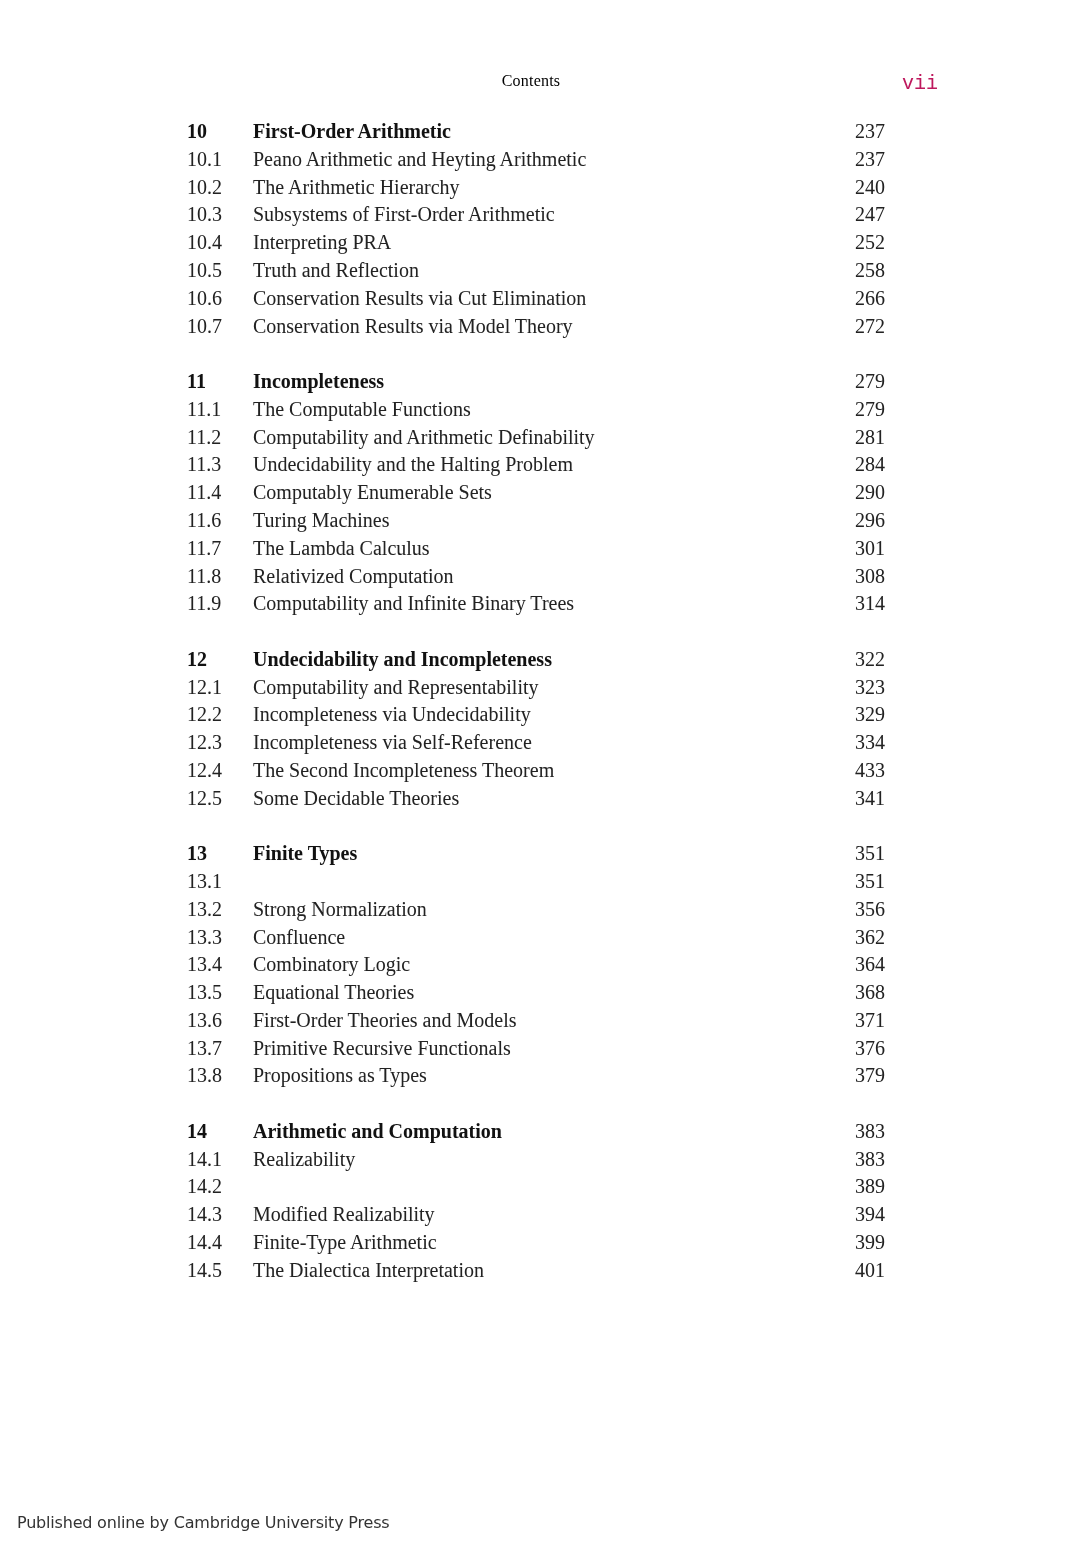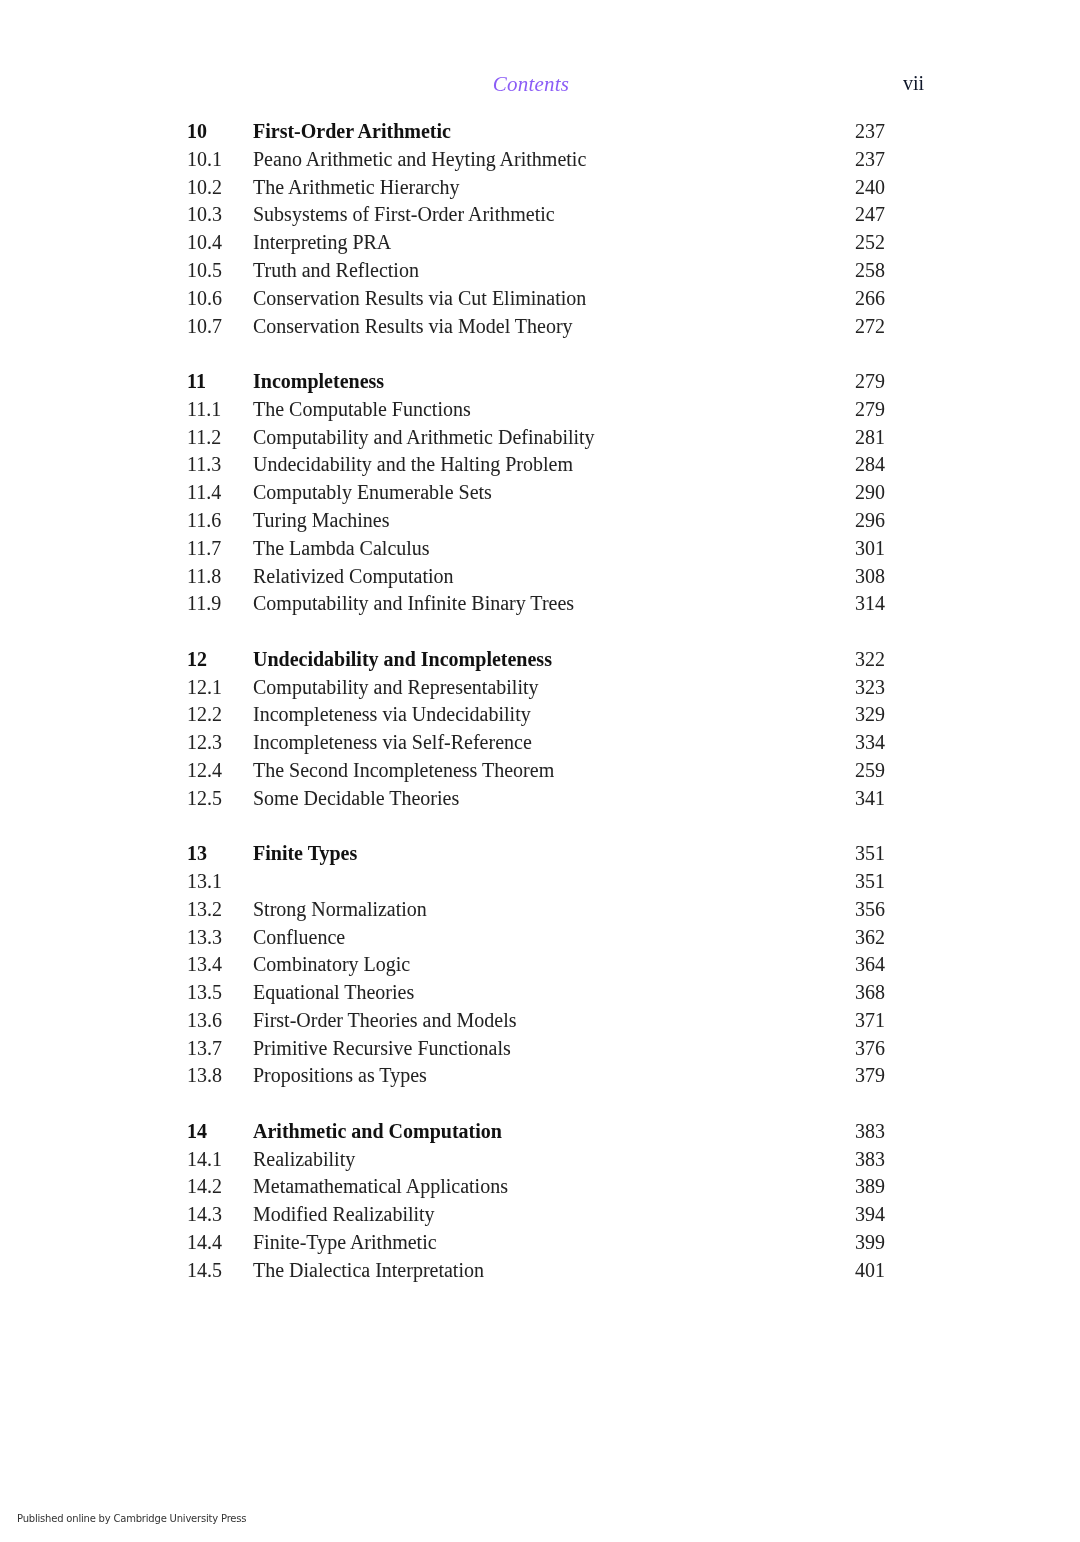--- a/index.html
+++ b/index.html
@@ -20,30 +20,30 @@
       top: 72px;
       left: 0;
       width: 1080px;
       height: 28px;
     }
     .running-title {
       position: absolute;
       left: 0;
       width: 1062px;
       text-align: center;
-      font-style: italic;
-      font-size: 21px;
-      color: #8b5cf6;
+      font-size: 16px;
+      color: #000000;
       letter-spacing: 0.2px;
     }
     .page-number {
       position: absolute;
-      right: 156px;
+      right: 142px;
       font-size: 20px;
-      color: #0f172a;
+      color: #be185d;
+      font-family: Liberation Mono, monospace;
     }
     .toc {
       position: absolute;
       top: 118px;
       left: 167px;
       width: 720px;
     }
     .chapter {
       margin-bottom: 27.6px;
     }
@@ -76,21 +76,21 @@
     }
     .row.chapter-row .page {
       font-weight: normal;
       color: #222;
     }
     .footer {
       position: absolute;
       left: 17px;
       top: 1513px;
       font-family: "DejaVu Sans", "Liberation Sans", sans-serif;
-      font-size: 10px;
+      font-size: 16px;
       color: #333;
       letter-spacing: -0.2px;
       text-align: center;
     }
   </style>
 </head>
 <body>
 
 <div class="running-head">
   <span class="running-title">Contents</span>
@@ -204,21 +204,21 @@
         <span class="page">329</span>
       </div>
       <div class="row">
         <span class="num">12.3</span>
         <span class="title">Incompleteness via Self-Reference</span>
         <span class="page">334</span>
       </div>
       <div class="row">
         <span class="num">12.4</span>
         <span class="title">The Second Incompleteness Theorem</span>
-        <span class="page">259</span>
+        <span class="page">433</span>
       </div>
       <div class="row">
         <span class="num">12.5</span>
         <span class="title">Some Decidable Theories</span>
         <span class="page">341</span>
       </div>
     </div>
     <div class="chapter">
       <div class="row chapter-row">
         <span class="num">13</span>
@@ -271,21 +271,20 @@
         <span class="title">Arithmetic and Computation</span>
         <span class="page">383</span>
       </div>
       <div class="row">
         <span class="num">14.1</span>
         <span class="title">Realizability</span>
         <span class="page">383</span>
       </div>
       <div class="row">
         <span class="num">14.2</span>
-        <span class="title">Metamathematical Applications</span>
         <span class="page">389</span>
       </div>
       <div class="row">
         <span class="num">14.3</span>
         <span class="title">Modified Realizability</span>
         <span class="page">394</span>
       </div>
       <div class="row">
         <span class="num">14.4</span>
         <span class="title">Finite-Type Arithmetic</span>

